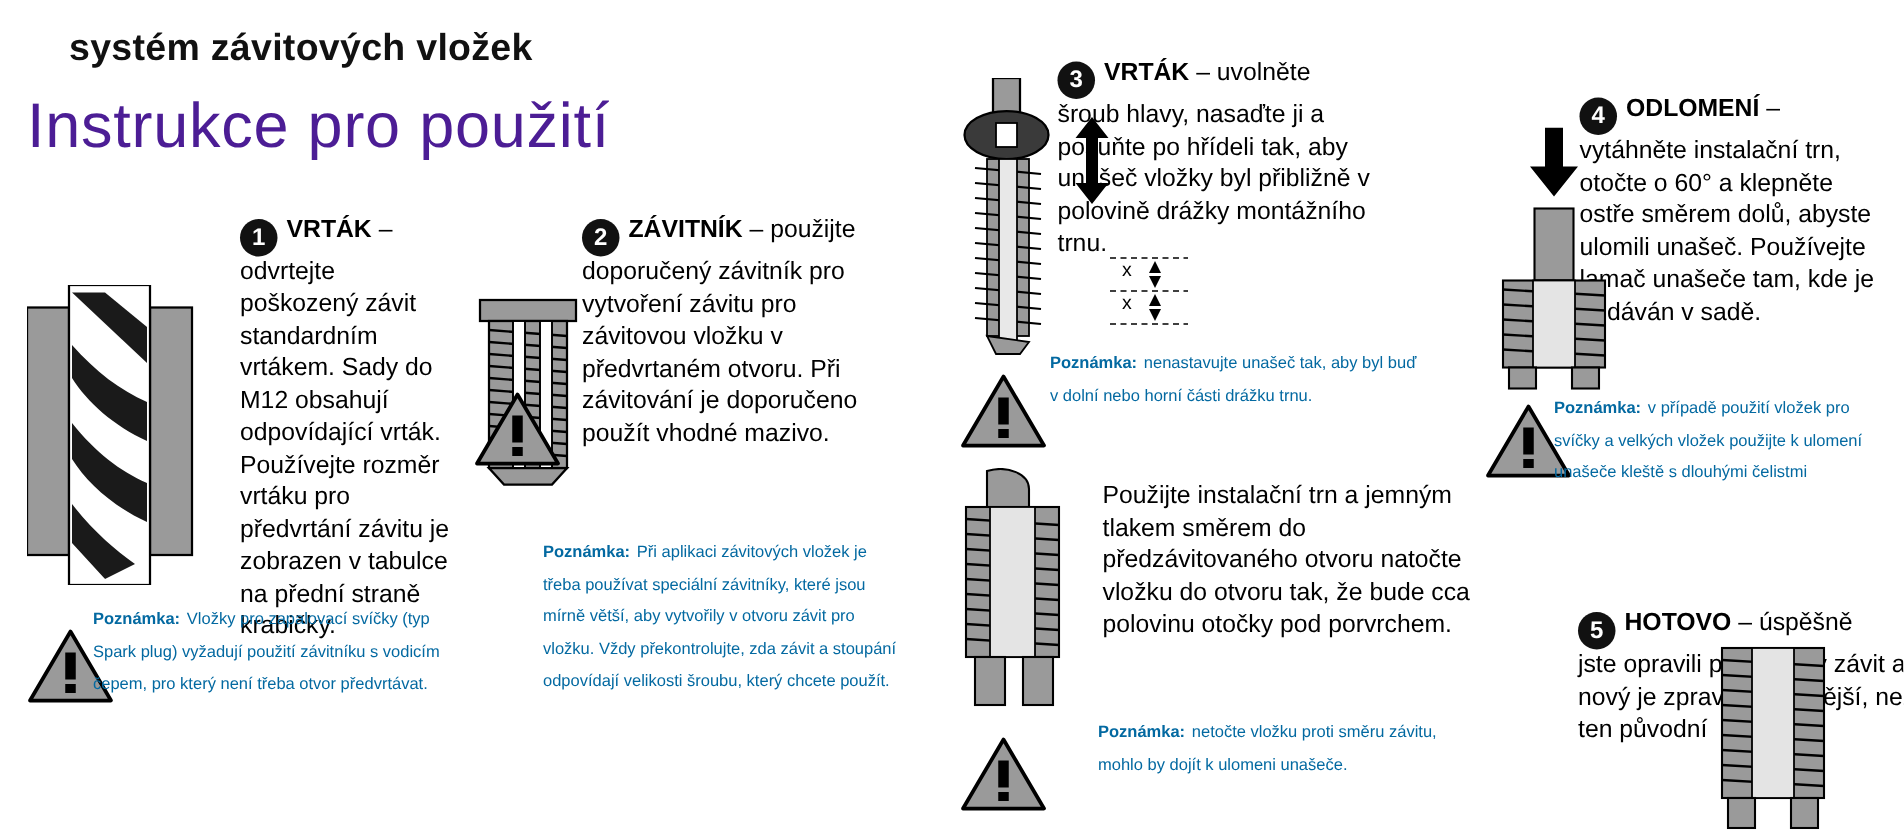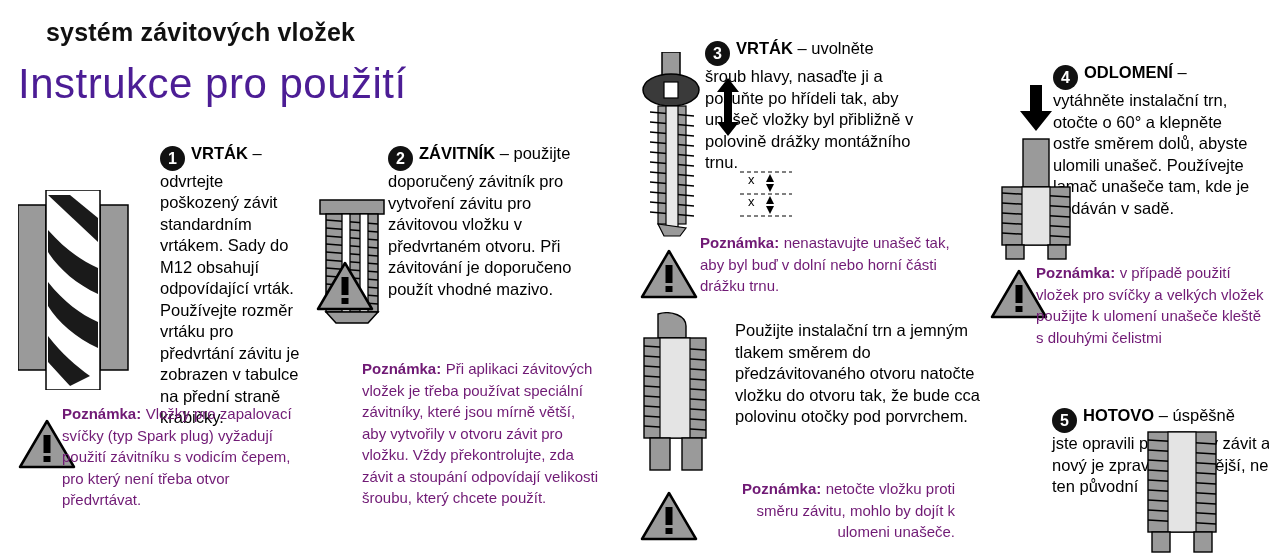--- a/index.html
+++ b/index.html
@@ -56,23 +56,23 @@
   .step-title {
     font-weight: bold;
     font-size: 16.5px;
   }
   .body-text {
     font-size: 16.5px;
     line-height: 21.5px;
     color: #000;
   }
   .note {
-    font-size: 15px;
+    font-size: 11px;
     line-height: 21.5px;
-    color: #701a75;
+    color: #0369a1;
   }
 
   
   .warn {
     position: absolute;
     width: 58px;
     height: 52px;
   }
   .warn svg { display: block; }
 
@@ -262,21 +262,21 @@
   </div>
 
   <div class="warn" style="left:640px; top:490px;">
     <svg width="58" height="52" viewBox="0 0 58 52">
       <polygon points="29,3 56,49 2,49" fill="#9a9a9a" stroke="#000" stroke-width="2.5" stroke-linejoin="round"></polygon>
       <rect x="25.5" y="17" width="7" height="18" fill="#000"></rect>
       <rect x="25.5" y="38" width="7" height="6" fill="#000"></rect>
     </svg>
   </div>
 
-  <div class="col-text" style="left:700px; top:478px; width:255px;text-align:right;">
+  <div class="col-text" style="left:732px; top:478px; width:255px;">
     <span class="note" style="font-weight:bold;">Poznámka:</span>
     <span class="note">netočte vložku proti směru závitu, mohlo by dojít k ulomeni unašeče.</span>
   </div>
 
   <div class="col-text" style="left:1053px; top:38px; width:208px;margin-top:24px;">
     <div class="step-head">
       <span class="step-num">4</span><span class="step-title">ODLOMENÍ</span>
       <span>–</span>
     </div>
     <div class="body-text">vytáhněte instalační trn, otočte o 60° a klepněte ostře směrem dolů, abyste ulomili unašeč. Používejte lamač unašeče tam, kde je dodáván v sadě.</div>

